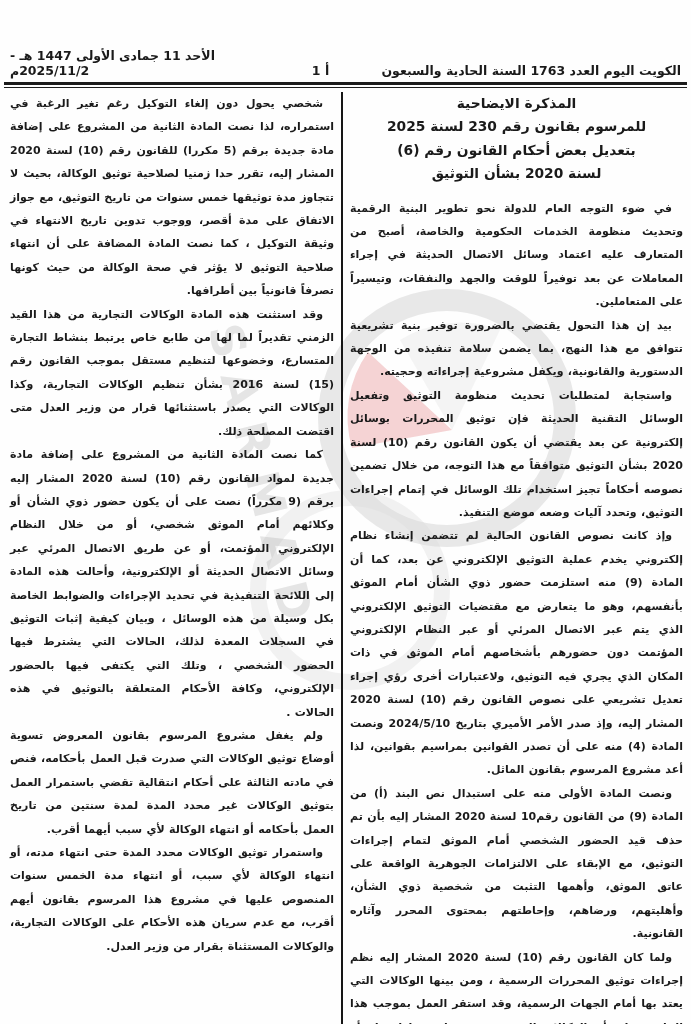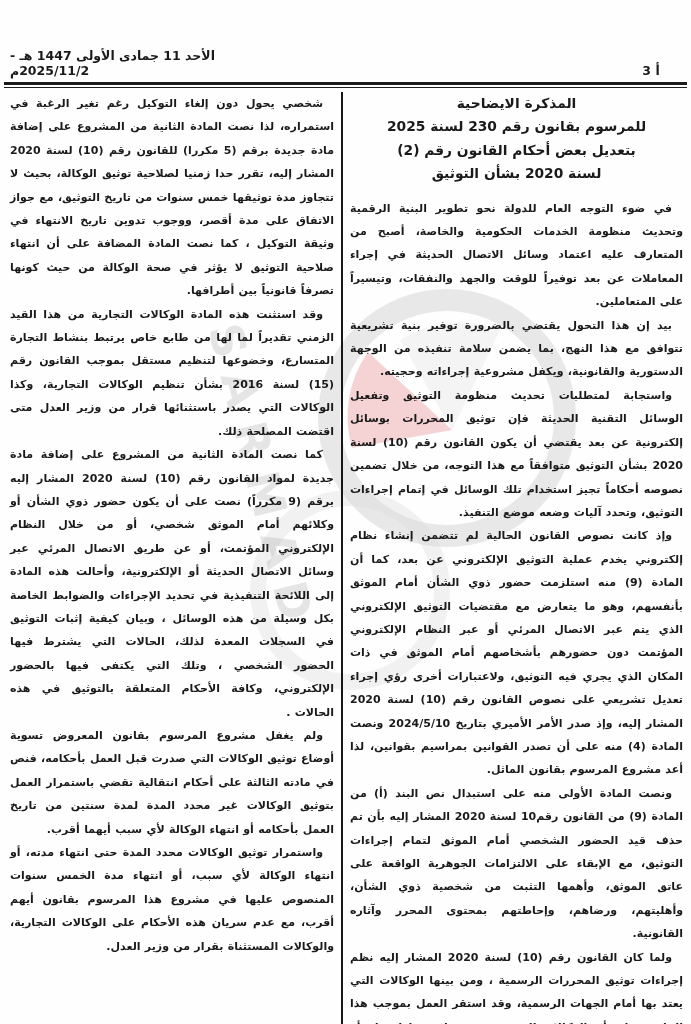--- a/index.html
+++ b/index.html
@@ -96,32 +96,33 @@
     <svg width="691" height="1024" viewBox="0 0 691 1024">
       <circle cx="447" cy="418" r="118" fill="none" stroke="#cfcfcf" stroke-opacity="0.45" stroke-width="22"></circle>
       <circle cx="350" cy="590" r="92" fill="none" stroke="#d9d9d9" stroke-opacity="0.35" stroke-width="16"></circle>
       <path d="M 452 430 L 368 352 A 112 112 0 0 0 352 448 Z" fill="#f2c4c6" fill-opacity="0.75"></path>
       <path d="M 452 430 L 500 330 A 112 112 0 0 0 400 340 Z" fill="#e9e9e9" fill-opacity="0.45"></path>
     </svg>
     <div class="wm-text">SARMAD</div>
   </div>
 
   <header class="header">
-    <span class="h-center">أ 3</span>
+    <span class="h-right">الكويت اليوم العدد 1763 السنة الحادية والسبعون</span>
+    <span class="h-center">أ 1</span>
     <span class="h-left">الأحد 11 جمادى الأولى 1447 هـ - 2025/11/2م</span>
   </header>
   <div class="rule"></div>
 
   <main class="columns">
 
     <section class="col col-right">
       <div class="title-block">
         <div>المذكرة الايضاحية</div>
         <div>للمرسوم بقانون رقم 230 لسنة 2025</div>
-        <div>بتعديل بعض أحكام القانون رقم (2)</div>
+        <div>بتعديل بعض أحكام القانون رقم (6)</div>
         <div>لسنة 2020 بشأن التوثيق</div>
       </div>
       <p class="body">في ضوء التوجه العام للدولة نحو تطوير البنية الرقمية وتحديث منظومة الخدمات الحكومية والخاصة، أصبح من المتعارف عليه اعتماد وسائل الاتصال الحديثة في إجراء المعاملات عن بعد توفيراً للوقت والجهد والنفقات، وتيسيراً على المتعاملين.</p>
       <p class="body">بيد إن هذا التحول يقتضي بالضرورة توفير بنية تشريعية تتوافق مع هذا النهج، بما يضمن سلامة تنفيذه من الوجهة الدستورية والقانونية، ويكفل مشروعية إجراءاته وحجيته.</p>
       <p class="body">واستجابة لمتطلبات تحديث منظومة التوثيق وتفعيل الوسائل التقنية الحديثة فإن توثيق المحررات بوسائل إلكترونية عن بعد يقتضي أن يكون القانون رقم (10) لسنة 2020 بشأن التوثيق متوافقاً مع هذا التوجه، من خلال تضمين نصوصه أحكاماً تجيز استخدام تلك الوسائل في إتمام إجراءات التوثيق، وتحدد آليات وضعه موضع التنفيذ.</p>
       <p class="body">وإذ كانت نصوص القانون الحالية لم تتضمن إنشاء نظام إلكتروني يخدم عملية التوثيق الإلكتروني عن بعد، كما أن المادة (9) منه استلزمت حضور ذوي الشأن أمام الموثق بأنفسهم، وهو ما يتعارض مع مقتضيات التوثيق الإلكتروني الذي يتم عبر الاتصال المرئي أو عبر النظام الإلكتروني المؤتمت دون حضورهم بأشخاصهم أمام الموثق في ذات المكان الذي يجري فيه التوثيق، ولاعتبارات أخرى رؤي إجراء تعديل تشريعي على نصوص القانون رقم (10) لسنة 2020 المشار إليه، وإذ صدر الأمر الأميري بتاريخ 2024/5/10 ونصت المادة (4) منه على أن تصدر القوانين بمراسيم بقوانين، لذا أعد مشروع المرسوم بقانون الماثل.</p>
       <p class="body">ونصت المادة الأولى منه على استبدال نص البند (أ) من المادة (9) من القانون رقم10 لسنة 2020 المشار إليه بأن تم حذف قيد الحضور الشخصي أمام الموثق لتمام إجراءات التوثيق، مع الإبقاء على الالتزامات الجوهرية الواقعة على عاتق الموثق، وأهمها التثبت من شخصية ذوي الشأن، وأهليتهم، ورضاهم، وإحاطتهم بمحتوى المحرر وآثاره القانونية.</p>
       <p class="body">ولما كان القانون رقم (10) لسنة 2020 المشار إليه نظم إجراءات توثيق المحررات الرسمية ، ومن بينها الوكالات التي يعتد بها أمام الجهات الرسمية، وقد استقر العمل بموجب هذا القانون على أن الوكالات الموثقة تبقى قائمة ما لم تلغ أو تنته لأي سبب من الأسباب، دون وجود قيد زمني على مدة صلاحية توثيقها، وقد كشف الواقع العملي عن الحاجة إلى مراجعة هذا الوضع، لما قد يترتب على استمرار الاعتداد بتوثيق الوكالات لفترات طويلة آثار قانونية غير منضبطة لاسيما في الحالات التي تشهد تغيراً في المراكز القانونية لأطراف الوكالة أو في ارادتهم أو فقد أحدهم الأهلية، أو توافر مانع أدبي أو اعتبار</p>
     </section>
 

